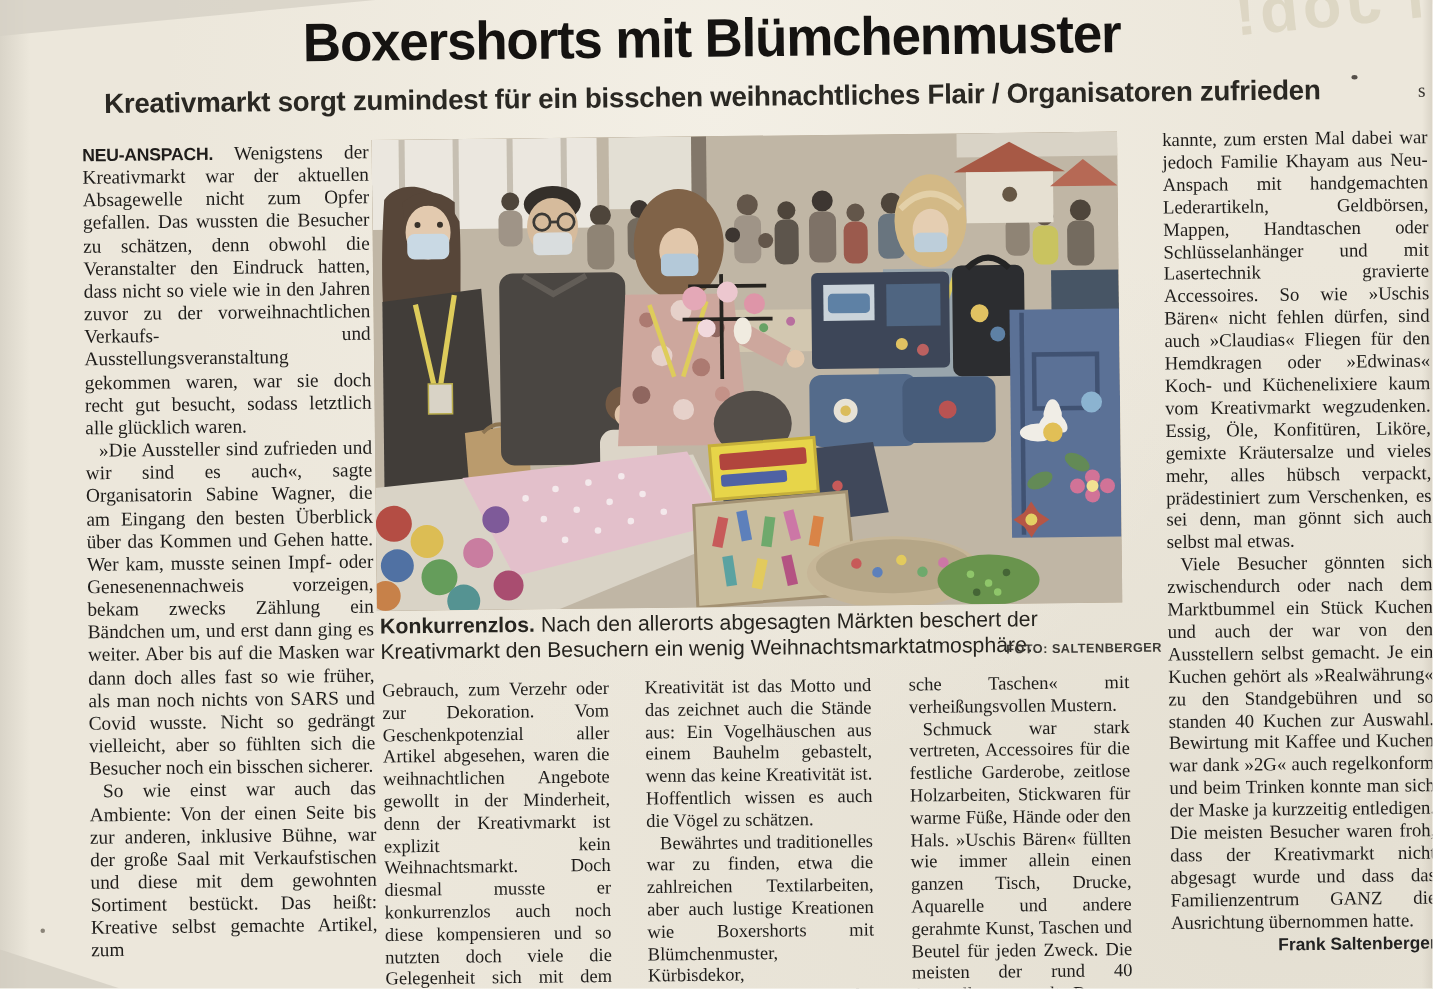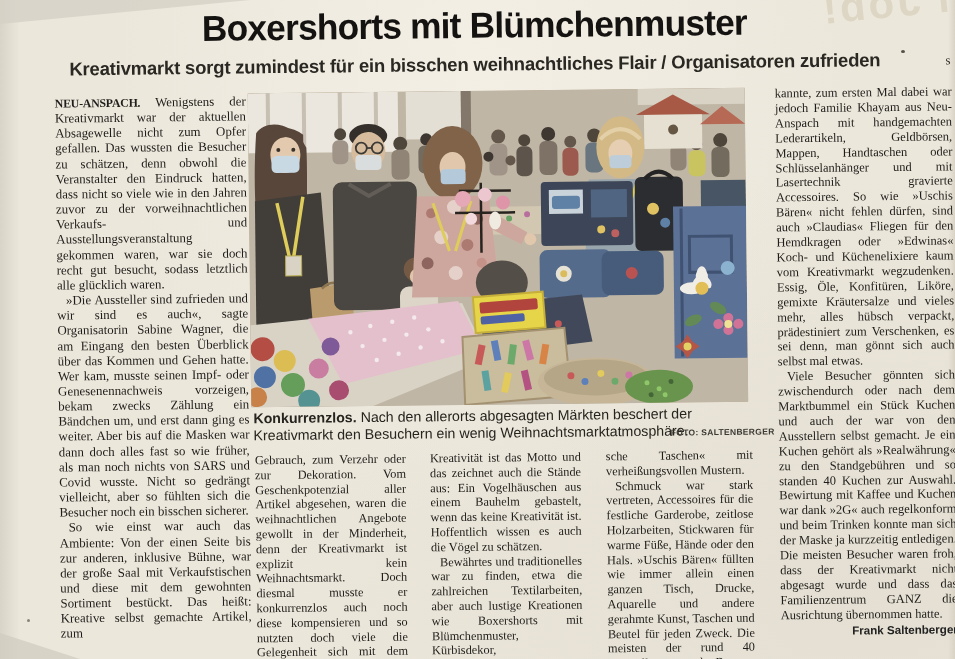--- a/index.html
+++ b/index.html
@@ -42,21 +42,21 @@
   }
   
   .col{position:absolute;text-align:justify;hyphens:auto;-webkit-hyphens:auto;}
   .col p{margin:0;}
   .col p.ind{text-indent:9px;}
   .col1{left:57px;top:92px;width:191px;font-size:12.9px;line-height:15.15px;}
   .col2{left:253px;top:451px;width:151px;font-size:12.35px;line-height:14.8px;}
   .col3{left:428px;top:451px;width:151px;font-size:12.35px;line-height:14.8px;}
   .col4{left:604px;top:451px;width:147px;font-size:12.35px;line-height:14.8px;}
   .col5{left:777px;top:90px;width:177px;font-size:12.55px;line-height:14.9px;}
-  .lead-in{font-family:Liberation Serif, serif;font-weight:bold;font-size:11.8px;letter-spacing:-0.2px;}
+  .lead-in{font-family:Liberation Sans, sans-serif;font-weight:bold;font-size:11.8px;letter-spacing:-0.2px;}
   .byline{
     float:right;font-family:"Liberation Sans",sans-serif;font-weight:bold;
     font-size:11.6px;color:#222;margin-top:1px;
   }
   
   .photo{position:absolute;left:250px;top:91px;width:497px;height:314px;background:#b9ac97;overflow:hidden;}
   .photo svg{display:block;filter:saturate(.82) contrast(.95) brightness(1.02);}
   .caption{
     position:absolute;left:252px;top:408px;width:521px;
     font-family:"Liberation Sans",sans-serif;font-size:14.2px;line-height:17px;color:#26241f;

